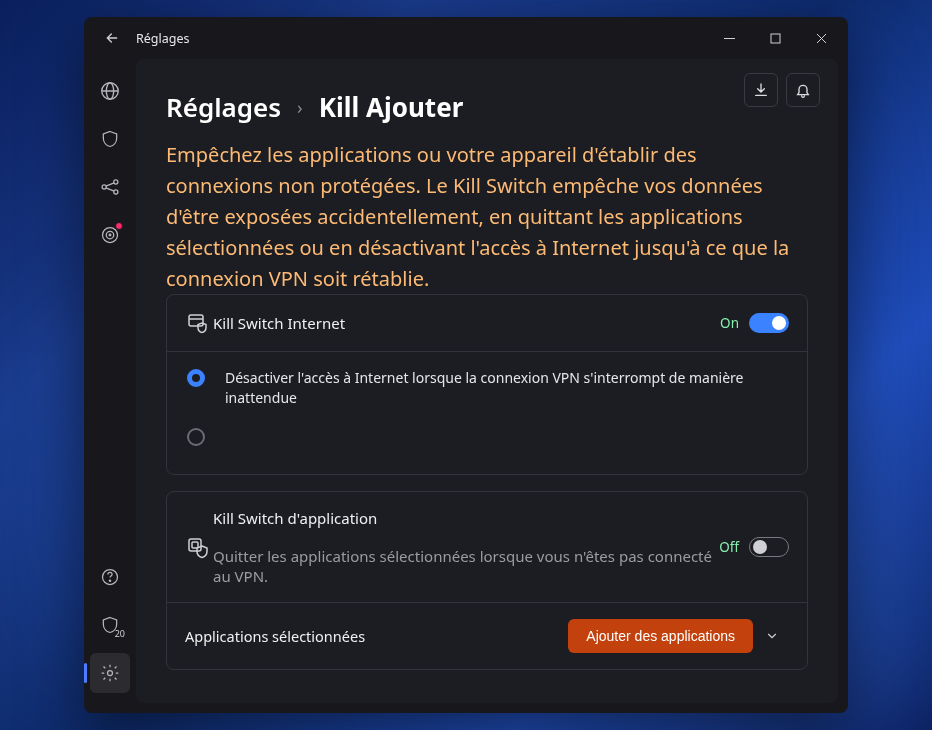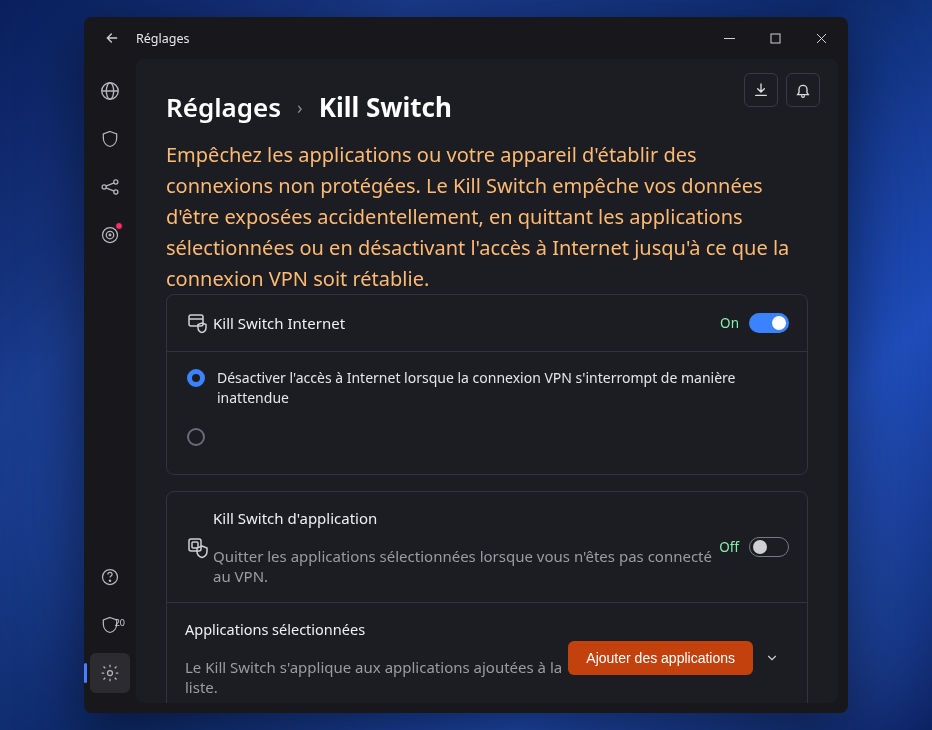--- a/index.html
+++ b/index.html
@@ -90,21 +90,21 @@
   .sb-badge-dot {
     position: absolute;
     top: 7px; right: 7px;
     width: 8px; height: 8px;
     background: #ff2a68;
     border-radius: 50%;
     border: 1px solid #17171c;
   }
   .sb-badge-num {
     position: absolute;
-    bottom: 16px; right: 5px;
+    bottom: 5px; right: 5px;
     font-size: 9px;
     color: #cfcfd4;
   }
   .sidebar .spacer { flex: 1; }
 
   .main {
     flex: 1;
     background: #1c1d22;
     border-radius: 8px;
     margin: 0 10px 10px 0;
@@ -175,21 +175,21 @@
     width: 14px; height: 14px;
     border-radius: 50%;
     top: 3px;
     background: #fff;
   }
   .toggle.on .knob { right: 3px; }
   .toggle.off .knob { left: 3px; top: 2px; background: #cfcfd4; }
 
   .radio-group { padding: 6px 18px 18px 18px; border-top: 1px solid #33343b; }
   .radio-item {
-    display: flex; align-items: flex-start; gap: 12px;
+    display: flex; align-items: flex-start; gap: 20px;
     padding: 10px 2px;
     cursor: pointer;
   }
   .radio {
     width: 18px; height: 18px;
     border-radius: 50%;
     border: 2px solid #6b6b74;
     flex-shrink: 0;
     margin-top: 1px;
     position: relative;
@@ -312,21 +312,21 @@
         <div class="icon-btn">
           <svg width="16" height="16" viewBox="0 0 24 24" fill="none" stroke="currentColor" stroke-width="2" stroke-linecap="round">
               <path d="M18 16v-5a6 6 0 10-12 0v5l-2 3h16l-2-3zM10 21a2 2 0 004 0"></path>
             </svg>
         </div>
       </div>
 
       <div class="breadcrumb">
         <span class="crumb-parent">Réglages</span>
         <span class="crumb-sep">›</span>
-        <span class="crumb-current">Kill Switch</span>
+        <span class="crumb-current">Kill Ajouter</span>
       </div>
 
       <p class="description">Empêchez les applications ou votre appareil d'établir des connexions non protégées. Le Kill Switch empêche vos données d'être exposées accidentellement, en quittant les applications sélectionnées ou en désactivant l'accès à Internet jusqu'à ce que la connexion VPN soit rétablie.</p>
 
       <div class="card">
         <div class="card-row">
           <div class="card-icon">
             <svg width="24" height="24" viewBox="0 0 24 24" fill="none" stroke="currentColor" stroke-width="1.5">
                 <rect x="3" y="4" width="14" height="11" rx="2"></rect>
                 <path d="M3 8h14"></path>
@@ -370,21 +370,20 @@
           <div class="row-ctrl">
             <span class="toggle-label">Off</span>
             <div class="toggle off">
                 <div class="knob"></div>
               </div>
           </div>
         </div>
         <div class="card-row">
           <div class="row-body">
             <div class="row-title" style="font-size:14.5px">Applications sélectionnées</div>
-            <div class="row-sub">Le Kill Switch s'applique aux applications ajoutées à la liste.</div>
           </div>
           <button class="btn-primary">Ajouter des applications</button>
           <div class="chev-btn">
             <svg width="14" height="14" viewBox="0 0 24 24" fill="none" stroke="currentColor" stroke-width="2" stroke-linecap="round">
                 <path d="M6 9l6 6 6-6"></path>
               </svg>
           </div>
         </div>
       </div>
 

